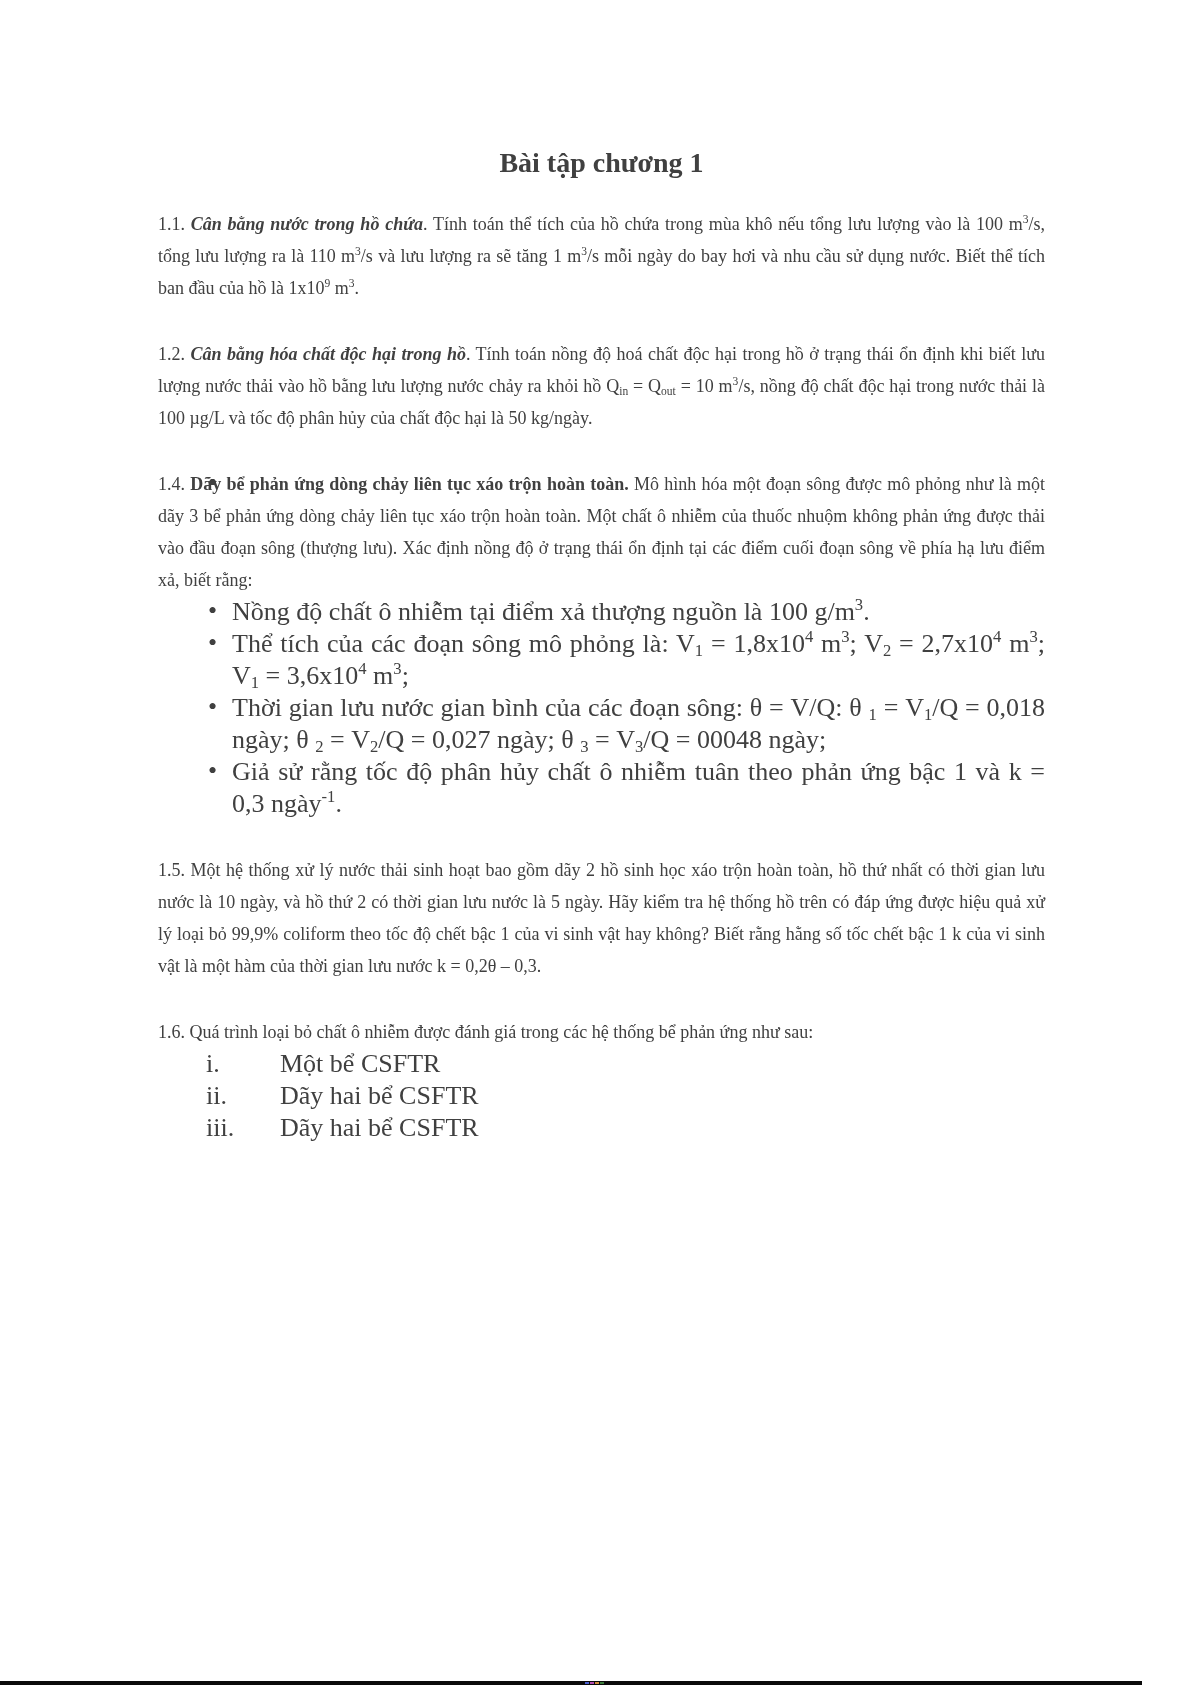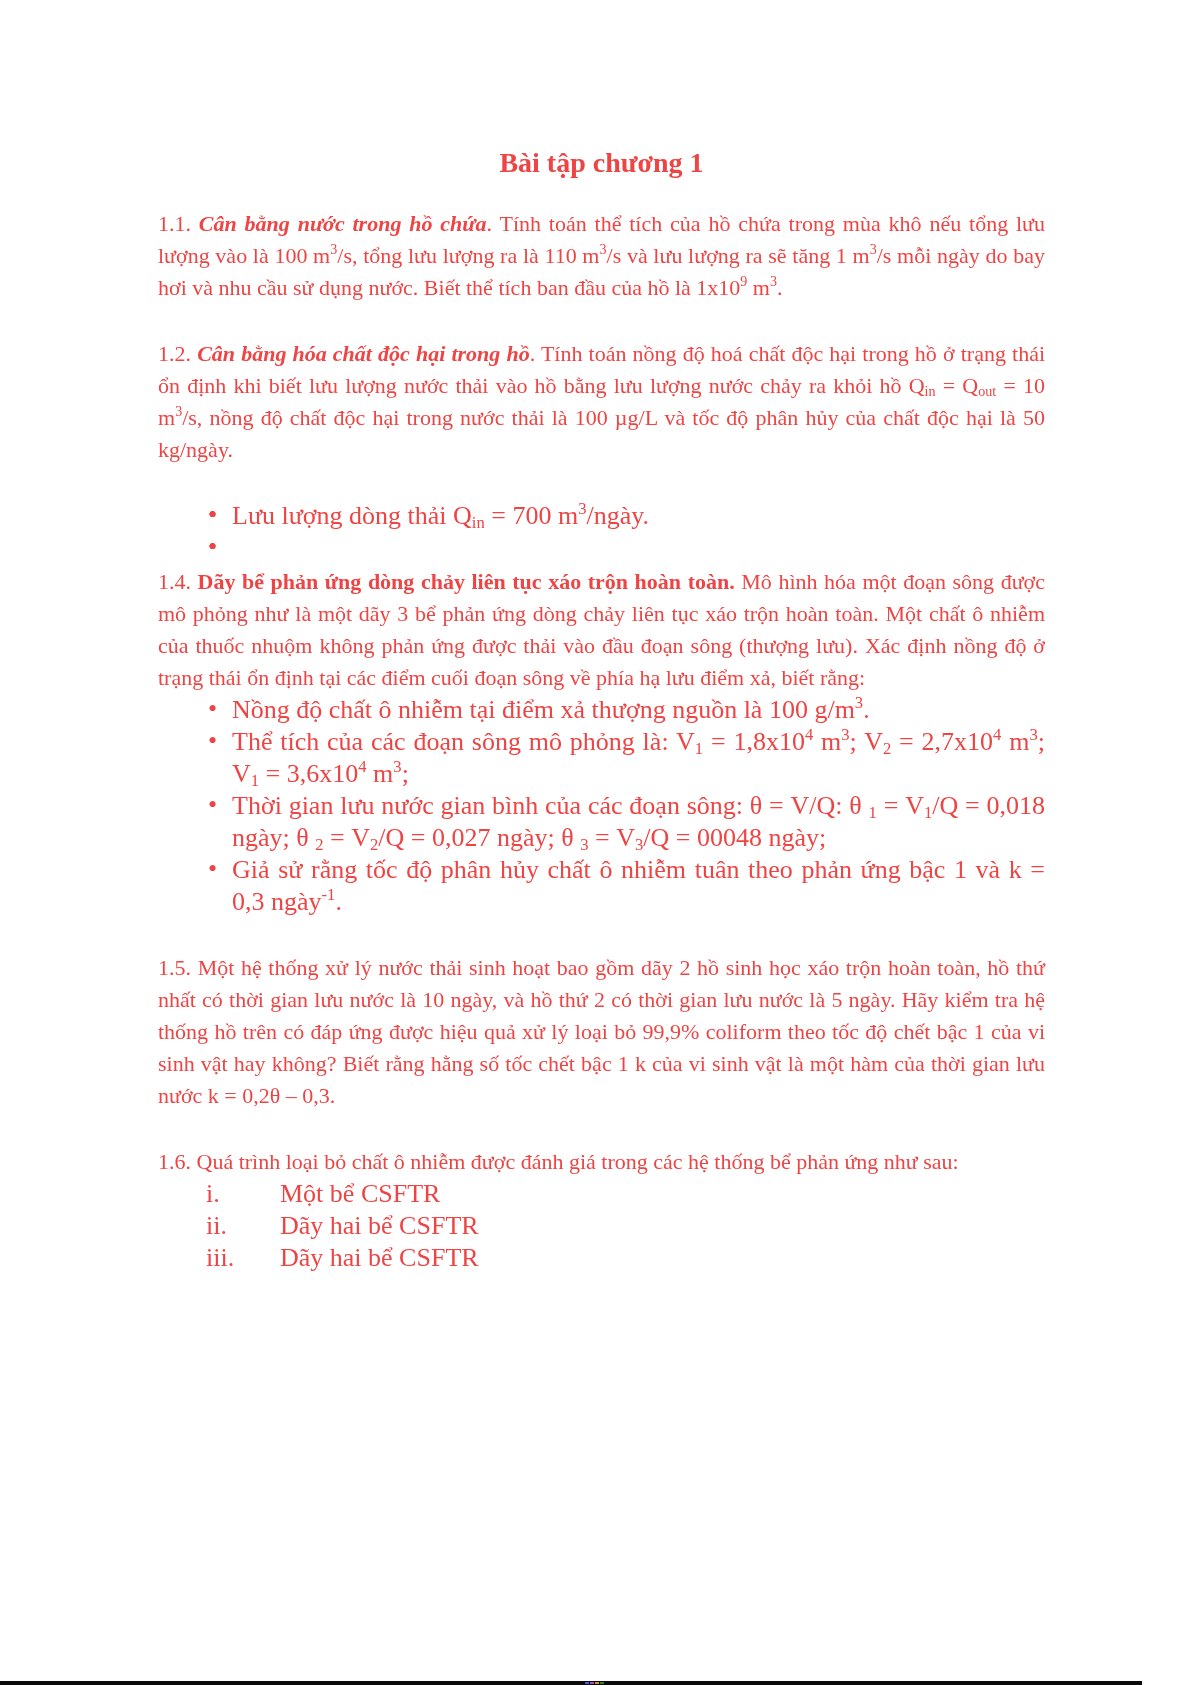--- a/index.html
+++ b/index.html
@@ -3,38 +3,38 @@
 <meta charset="utf-8">
 <style>
   html, body { margin: 0; padding: 0; background: #ffffff; }
   .page {
     position: relative;
     width: 1142px;
     height: 1685px;
     background: #ffffff;
     overflow: hidden;
     font-family: "Liberation Serif", "DejaVu Serif", serif;
-    color: #ef4444;
+    color: #404040;
   }
   .content {
     position: absolute;
     top: 0; left: 0;
     width: 1191px;
     box-sizing: border-box;
     padding: 146px 146px 0 158px;
   }
   .title {
     font-size: 28px;
     font-weight: bold;
     text-align: center;
     line-height: 34px;
     margin: 0 0 28px 0;
   }
   .para {
-    font-size: 22px;
+    font-size: 18px;
     line-height: 32px;
     text-align: justify;
     margin: 0 0 34px 0;
   }
   .para.attached { margin-bottom: 0; }
   .seg-b  { font-weight: bold; }
   .seg-bi { font-weight: bold; font-style: italic; }
   sup, sub {
     font-size: 64%;
     line-height: 0;
@@ -85,21 +85,21 @@
 <body>
 
 <div class="page">
   <div class="content">
     <h1 class="title">Bài tập chương 1</h1>
     <div id="sections">
         <div class="para"><span>1.1. </span><span class="seg-bi">Cân bằng nước trong hồ chứa</span><span>. Tính toán thể tích của hồ chứa trong mùa khô nếu tổng lưu lượng vào là 100 m</span><sup>3</sup><span>/s, tổng lưu lượng ra là 110 m</span><sup>3</sup><span>/s và lưu lượng ra sẽ tăng 1 m</span><sup>3</sup><span>/s mỗi ngày do bay hơi và nhu cầu sử dụng nước. Biết thể tích ban đầu của hồ là 1x10</span><sup>9</sup><span> m</span><sup>3</sup><span>.</span></div>
         <div class="para"><span>1.2. </span><span class="seg-bi">Cân bằng hóa chất độc hại trong hồ</span><span>. Tính toán nồng độ hoá chất độc hại trong hồ ở trạng thái ổn định khi biết lưu lượng nước thải vào hồ bằng lưu lượng nước chảy ra khỏi hồ Q</span><sub>in</sub><span> = Q</span><sub>out</sub><span> = 10 m</span><sup>3</sup><span>/s, nồng độ chất độc hại trong nước thải là 100 µg/L và tốc độ phân hủy của chất độc hại là 50 kg/ngày.</span></div>
         <div class="bullets">
           <div class="bullet-item"><span class="dot">•</span></div>
-          <div class="bullet-item"><span class="dot">•</span><span class="btext"><span>Lưu lượng dòng thải Q</span><sub>in</sub><span> = 700 m</span><sup>3</sup><span>/ngày.</span></span></div>
+          <div class="bullet-item"><span class="dot">•</span></div>
           <div class="bullet-item"><span class="dot">•</span></div>
           <div class="bullet-item"><span class="dot">•</span></div>
         </div>
         <div class="para attached"><span>1.4. </span><span class="seg-b">Dãy bể phản ứng dòng chảy liên tục xáo trộn hoàn toàn.</span><span> Mô hình hóa một đoạn sông được mô phỏng như là một dãy 3 bể phản ứng dòng chảy liên tục xáo trộn hoàn toàn. Một chất ô nhiễm của thuốc nhuộm không phản ứng được thải vào đầu đoạn sông (thượng lưu). Xác định nồng độ ở trạng thái ổn định tại các điểm cuối đoạn sông về phía hạ lưu điểm xả, biết rằng:</span></div>
         <div class="bullets">
           <div class="bullet-item"><span class="dot">•</span><span class="btext"><span>Nồng độ chất ô nhiễm tại điểm xả thượng nguồn là 100 g/m</span><sup>3</sup><span>.</span></span></div>
           <div class="bullet-item"><span class="dot">•</span><span class="btext"><span>Thể tích của các đoạn sông mô phỏng là: V</span><sub>1</sub><span> = 1,8x10</span><sup>4</sup><span> m</span><sup>3</sup><span>; V</span><sub>2</sub><span> = 2,7x10</span><sup>4</sup><span> m</span><sup>3</sup><span>; V</span><sub>1</sub><span> = 3,6x10</span><sup>4</sup><span> m</span><sup>3</sup><span>;</span></span></div>
           <div class="bullet-item"><span class="dot">•</span><span class="btext"><span>Thời gian lưu nước gian bình của các đoạn sông: θ = V/Q: θ </span><sub>1</sub><span> = V</span><sub>1</sub><span>/Q = 0,018 ngày; θ </span><sub>2</sub><span> = V</span><sub>2</sub><span>/Q = 0,027 ngày; θ </span><sub>3</sub><span> = V</span><sub>3</sub><span>/Q = 00048 ngày;</span></span></div>
           <div class="bullet-item"><span class="dot">•</span><span class="btext"><span>Giả sử rằng tốc độ phân hủy chất ô nhiễm tuân theo phản ứng bậc 1 và k = 0,3 ngày</span><sup>-1</sup><span>.</span></span></div>
         </div>

